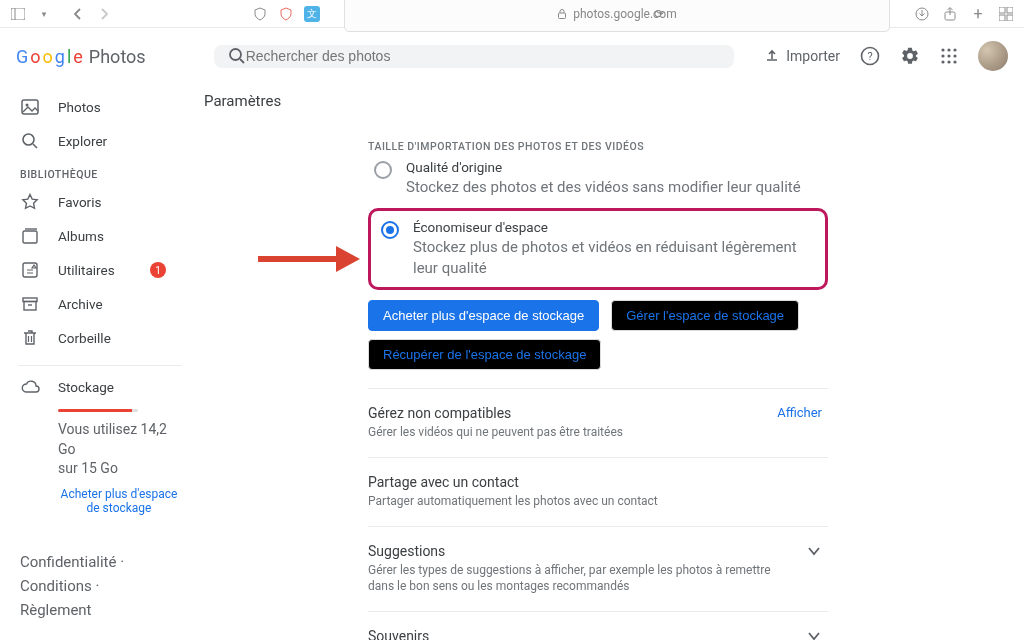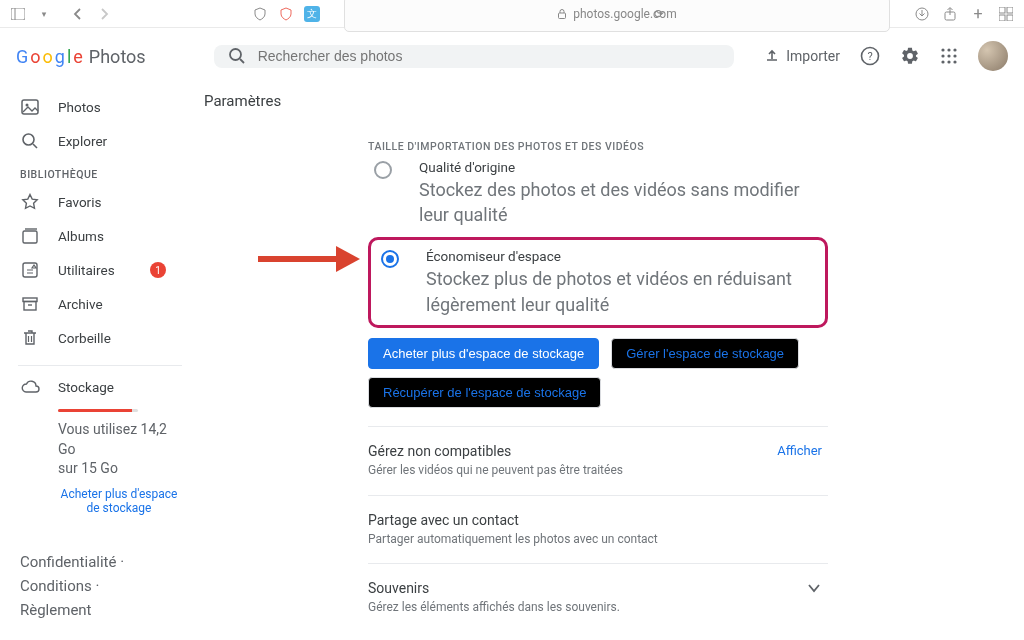--- a/index.html
+++ b/index.html
@@ -7,21 +7,21 @@
   
   .chrome-bar { height: 28px; display: flex; align-items: center; padding: 0 10px; gap: 10px; border-bottom: 1px solid #eaeaea; color: #8a8a8a; font-size: 13px; }
   .chrome-icon { width: 16px; height: 16px; display: inline-flex; align-items: center; justify-content: center; }
   .addr-bar { flex: 1; height: 36px; border: 1px solid #e0e0e0; border-radius: 5px; background: #fcfcfc; display: flex; align-items: center; justify-content: center; gap: 6px; color: #888; font-size: 12px; margin: 0 14px; }
   .chrome-right { display: flex; align-items: center; gap: 12px; color: #8a8a8a; }
   
   .app-header { height: 56px; display: flex; align-items: center; padding: 0 16px; gap: 16px; }
   .logo { display: flex; align-items: baseline; font-size: 18px; gap: 2px; }
   .logo .g1 { color:#4285F4; } .logo .g2{color:#EA4335;} .logo .g3{color:#FBBC05;} .logo .g4{color:#4285F4;} .logo .g5{color:#34A853;} .logo .g6{color:#EA4335;}
   .logo .photos-word { color:#5f6368; font-weight: 400; margin-left:4px; font-size: 18px; }
-  .search-box { flex: 1; max-width: 520px; height: 23px; background: #f1f3f4; border-radius: 8px; display: flex; align-items: center; padding: 0 14px; gap: 12px; color: #5f6368; margin-left: 52px;}
+  .search-box { flex: 1; max-width: 520px; height: 23px; background: #f1f3f4; border-radius: 8px; display: flex; align-items: center; padding: 0 14px; color: #5f6368; margin-left: 52px;}
   .search-box input { border:none; background:transparent; outline:none; font-size:14px; color:#5f6368; flex:1; }
   .header-right { margin-left:auto; display:flex; align-items:center; gap: 20px; color:#5f6368; }
   .upload-btn { display:flex; align-items:center; gap:6px; font-size:14px; }
   .avatar { width:30px; height:30px; border-radius:50%; background: radial-gradient(circle at 30% 30%, #d4c5b0, #8a7a68); }
   
   .body-wrap { display:flex; height: calc(640px - 28px - 56px); }
   .sidebar { width: 200px; padding: 6px 0 8px 0; display:flex; flex-direction:column; font-size: 13.5px; }
   .nav-item { display:flex; align-items:center; gap: 18px; padding: 7px 20px; color:#3c4043; position:relative; border-radius: 0 20px 20px 0; }
   .nav-item .icn { width:20px; height:20px; display:inline-flex; align-items:center; justify-content:center; color:#5f6368; }
   .nav-section-label { font-size: 10.5px; letter-spacing: .5px; color:#5f6368; padding: 10px 20px 4px; font-weight:500; }
@@ -31,27 +31,27 @@
   .storage-meter .fill { height:100%; width:92%; background:#ea4335; }
   .storage-usage { font-size:14px; color:#5f6368; line-height:1.4; }
   .buy-link { font-size:12px; color:#1a73e8; text-align:center; display:block; margin-top:8px; }
   .sidebar-spacer { flex:1; }
   .footer-links { font-size:15px; color:#5f6368; padding: 0 20px 10px; line-height:1.6; }
   
   .main { flex:1; padding: 4px 40px 0 0; overflow:auto; }
   .page-title { font-size: 15px; color:#3c4043; padding: 4px 0 30px 4px; }
   .settings-col { margin-left: 168px; max-width: 460px; }
   .section-header { font-size:10.5px; letter-spacing:.5px; color:#70757a; font-weight:500; }
-  .radio-row { display:flex; gap:27px; padding: 6px 6px 10px 6px; border-radius:6px; }
+  .radio-row { display:flex; gap:14px; padding: 6px 6px 10px 6px; border-radius:6px; }
   .radio-row.highlighted { border:3px solid #be185d; border-radius:10px; padding:8px 10px; }
   .radio-circle { width:18px; height:18px; border:2px solid #9aa0a6; border-radius:50%; flex-shrink:0; position:relative; margin-top:2px; }
   .radio-circle.checked { border-color:#1a73e8; }
   .radio-circle.checked::after { content:""; position:absolute; inset:3px; background:#1a73e8; border-radius:50%; }
   .radio-title { font-size:13.5px; color:#3c4043; }
-  .radio-desc { font-size:18px; color:#70757a; margin-top:2px; line-height:1.4; }
+  .radio-desc { font-size:15px; color:#70757a; margin-top:2px; line-height:1.4; }
   .btn-row { display:flex; gap:12px; margin-top:10px; flex-wrap:wrap;}
   .btn { font-size:13px; padding: 7px 14px; border-radius:4px; border:1px solid #dadce0; background:#000000; color:#1a73e8; }
   .btn.primary { background:#1a73e8; border-color:#1a73e8; color:#fff; }
   .setting-block { border-top:1px solid #e8eaed; padding:16px 0; display:flex; gap:20px; align-items:flex-start; margin-top: 18px;}
   .setting-block:first-of-type { margin-top:24px; }
   .setting-text { flex:1; }
   .setting-title { font-size:14px; color:#3c4043; }
   .setting-desc { font-size:12px; color:#70757a; margin-top:3px; line-height:1.4; }
   .setting-action { color:#1a73e8; font-size:13px; white-space:nowrap; padding-right:6px; }
   .chevron { color:#5f6368; padding-right:6px; }
@@ -320,32 +320,43 @@
         <span class="setting-action">Afficher</span>
       </div>
 
       <div class="setting-block" style="margin-top:0;">
         <div class="setting-text">
           <div class="setting-title">Partage avec un contact</div>
           <div class="setting-desc">Partager automatiquement les photos avec un contact</div>
         </div>
       </div>
 
-
       <div class="setting-block" style="margin-top:0;">
         <div class="setting-text">
-          <div class="setting-title">Souvenirs</div>
-          <div class="setting-desc">Gérez les éléments affichés dans les souvenirs.</div>
+          <div class="setting-title">Suggestions</div>
+          <div class="setting-desc">Gérer les types de suggestions à afficher, par exemple les photos à remettre dans le bon sens ou les montages recommandés</div>
         </div>
         <span class="chevron">
             <svg width="16" height="16">
               <path d="M3 5 L8 11 L13 5" fill="none" stroke="#5f6368" stroke-width="1.8"></path>
             </svg>
           </span>
       </div>
+
+      <div class="setting-block" style="margin-top:0;">
+        <div class="setting-text">
+          <div class="setting-title">Souvenirs</div>
+          <div class="setting-desc">Gérez les éléments affichés dans les souvenirs.</div>
+        </div>
+        <span class="chevron">
+            <svg width="16" height="16">
+              <path d="M3 5 L8 11 L13 5" fill="none" stroke="#5f6368" stroke-width="1.8"></path>
+            </svg>
+          </span>
+      </div>
     </div>
   </div>
 </div>
 
 <div class="arrow">
   <div class="arrow-line"></div>
     <div class="arrow-head"></div>
 </div>
 
 </body></html>

